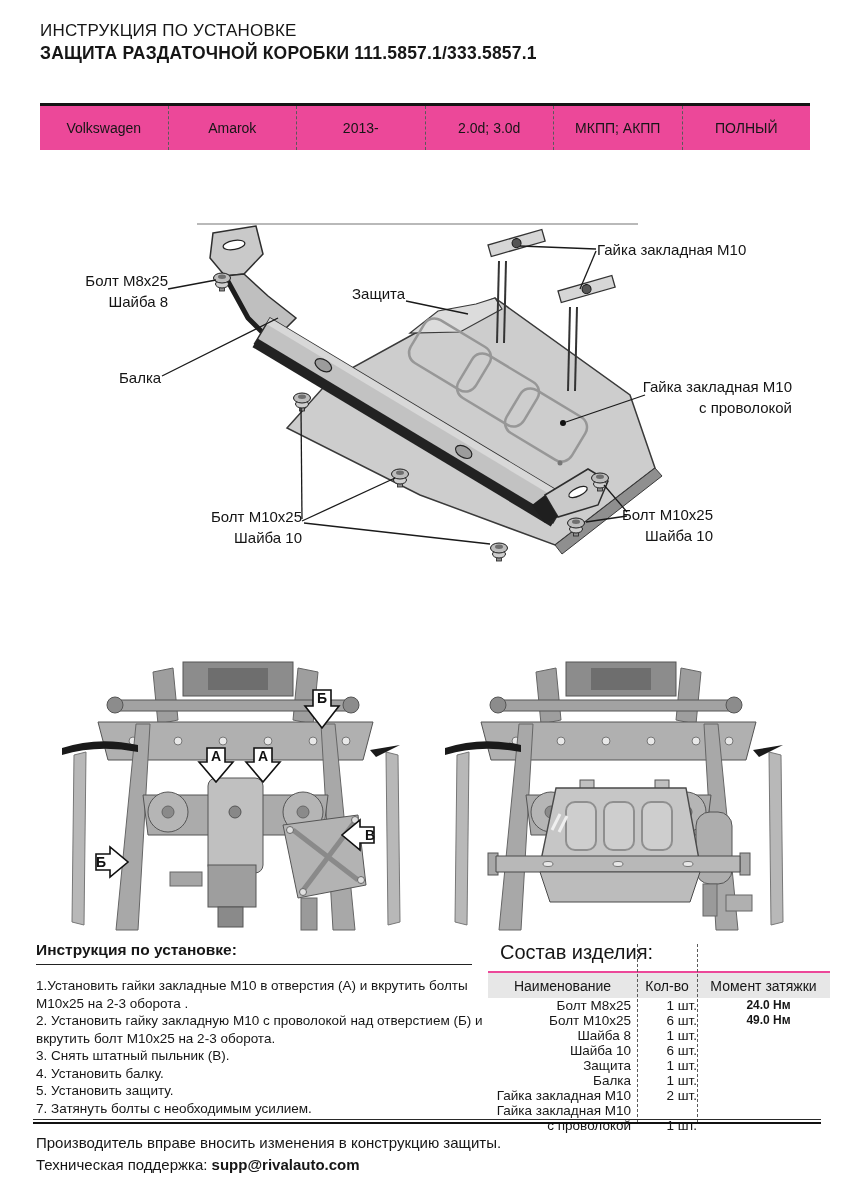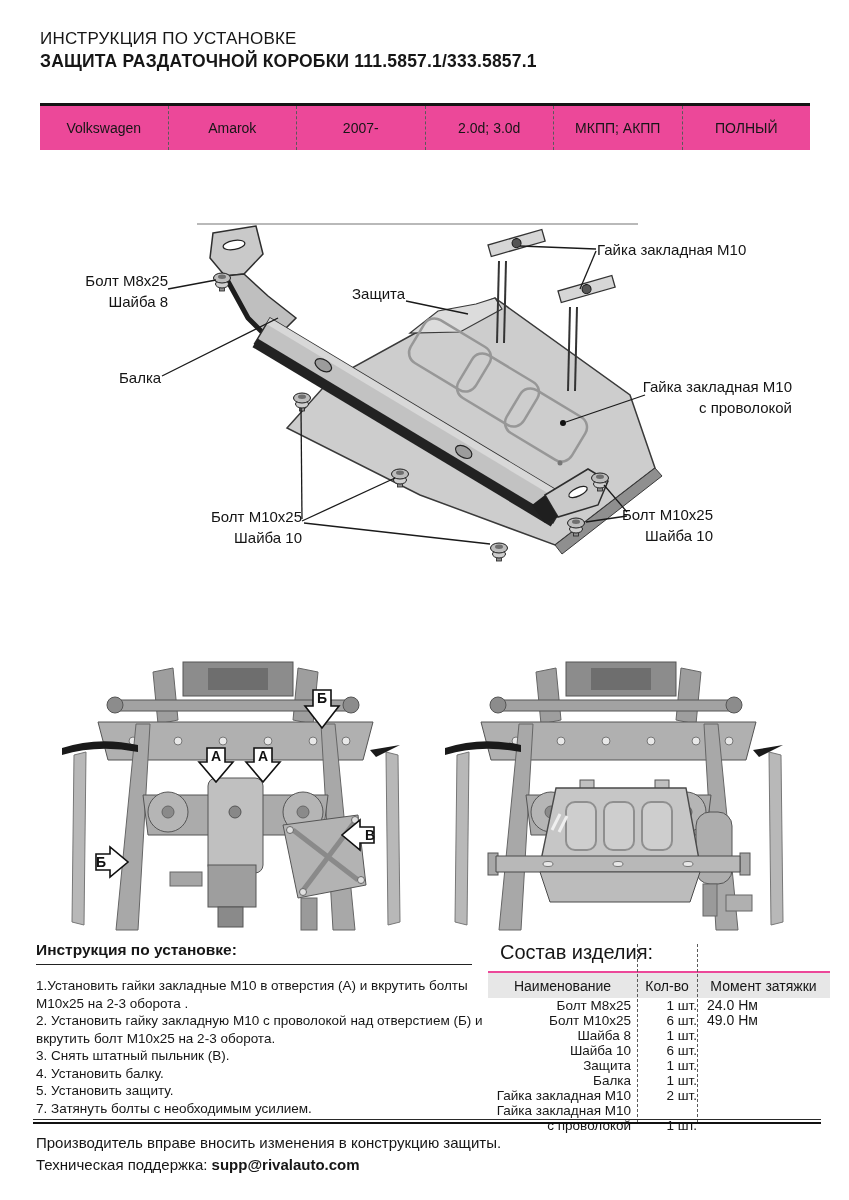--- a/index.html
+++ b/index.html
@@ -1,19 +1,19 @@
 <!DOCTYPE html>
 <html><head>
 <meta charset="utf-8">
 <style>
   html,body{margin:0;padding:0;background:#fff;}
   .page{position:relative;width:849px;height:1200px;background:#ffffff;overflow:hidden;
         font-family:"Liberation Sans", sans-serif;color:#161616;}
   
-  .doc-header{position:absolute;left:40px;top:28px;width:770px;line-height:22px;}
+  .doc-header{position:absolute;left:40px;top:20px;width:770px;line-height:22px;}
   .doc-subtitle{font-size:17px;font-weight:400;letter-spacing:.2px;}
   .doc-title{font-size:17.5px;font-weight:700;letter-spacing:.2px;}
   
   .spec{position:absolute;left:40px;top:103px;width:770px;border-top:3px solid #141414;}
   .spec-row{display:flex;}
   .spec-row.head{background:#e7e7e7;}
   .spec-cell{flex:1 1 0;text-align:center;font-size:14px;display:flex;align-items:center;justify-content:center;
              white-space:pre-line;border-right:1px dashed #5a5a5a;line-height:17px;}
   .spec-cell:last-child{border-right:none;}
   .spec-row.head .spec-cell{height:50px;}
@@ -38,41 +38,41 @@
   .comp-dash.d2{left:209px;}
   .comp-heading{font-size:20px;font-weight:400;padding-left:12px;position:relative;z-index:1;background:transparent;display:inline-block;padding-right:6px;}
   .comp-table{margin-top:7px;border-top:2px solid #ec4899;}
   .comp-head{display:flex;background:#e7e7e7;height:25px;align-items:center;font-size:14px;}
   .comp-col-name{width:149px;text-align:center;}
   .comp-col-qty{width:60px;text-align:center;}
   .comp-col-torque{flex:1;text-align:center;}
   .comp-row{display:flex;align-items:flex-end;font-size:13.5px;line-height:15px;}
   .comp-cell-name{width:143px;padding-right:6px;text-align:right;}
   .comp-cell-qty{width:52px;padding-left:8px;text-align:right;}
-  .comp-cell-torque{flex:1;padding-left:10px;text-align:left;font-size:14px;}
+  .comp-cell-torque{flex:1;padding-left:10px;text-align:center;font-size:12px;font-weight:bold;}
   .bottom-rule{position:absolute;left:33px;top:1119px;width:788px;height:2px;
                border-top:1px solid #2a2a2a;border-bottom:2px solid #111;}
   .doc-footer{position:absolute;left:36px;top:1132px;font-size:15px;line-height:22px;}
   .footer-email{font-weight:700;}
 </style>
 </head>
 <body>
 
 <div class="page">
 
   <header class="doc-header">
     <div class="doc-subtitle">ИНСТРУКЦИЯ ПО УСТАНОВКЕ</div>
     <div class="doc-title">ЗАЩИТА РАЗДАТОЧНОЙ КОРОБКИ 111.5857.1/333.5857.1</div>
   </header>
 
   <section class="spec">
     <div class="spec-row body" id="spec-body">
         <div class="spec-cell">Volkswagen</div>
         <div class="spec-cell">Amarok</div>
-        <div class="spec-cell">2007-</div>
+        <div class="spec-cell">2013-</div>
         <div class="spec-cell">2.0d; 3.0d</div>
         <div class="spec-cell">МКПП; АКПП</div>
         <div class="spec-cell">ПОЛНЫЙ</div>
       </div>
   </section>
 
   <section class="diagram">
     <svg width="770" height="398" viewBox="0 0 770 398">
 
       <line x1="157" y1="19" x2="598" y2="19" stroke="#b9b9b9" stroke-width="2"></line>

